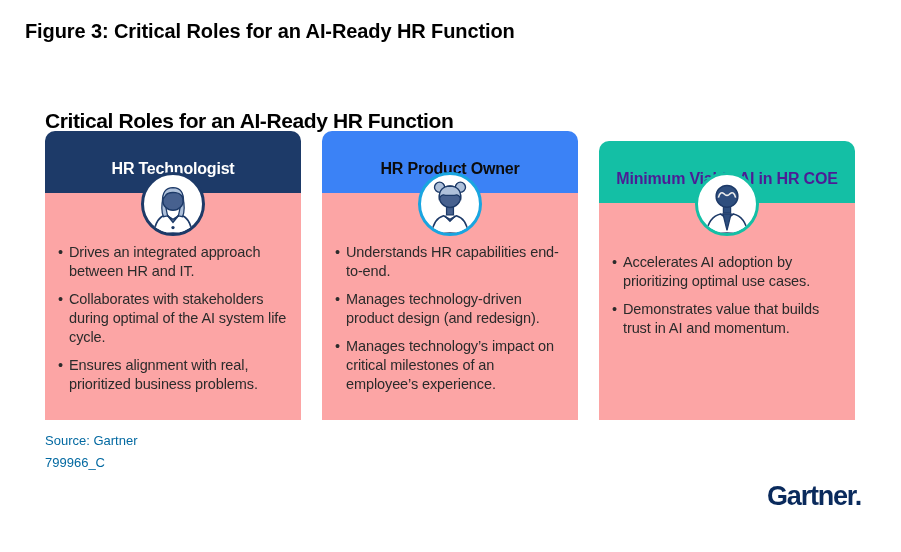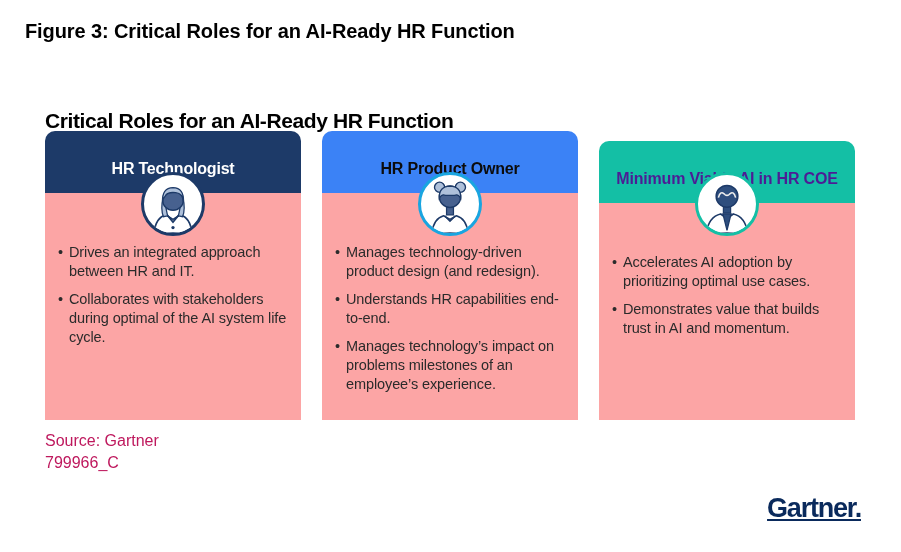--- a/index.html
+++ b/index.html
@@ -89,33 +89,32 @@
     content: "\2022";
     position: absolute;
     left: 0;
     top: 0;
     color: #2b2b2b;
   }
   .source-block {
     position: absolute;
     left: 45px;
     top: 430px;
-    font-size: 16px;
+    font-size: 13px;
     line-height: 22px;
-    color: #be185d;
+    color: #0369a1;
   }
   .gartner-logo {
     position: absolute;
     right: 40px;
-    bottom: 28px;
+    bottom: 40px;
     font-size: 27px;
     font-weight: bold;
     letter-spacing: -1.2px;
     color: #0a2a5c;
-    text-decoration: underline;
   }
 </style>
 </head>
 <body>
 
 <div class="page">
 
   <div class="figure-title">Figure 3: Critical Roles for an AI-Ready HR Function</div>
 
   <div class="chart-heading">Critical Roles for an AI-Ready HR Function</div>
@@ -136,20 +135,21 @@
             <circle cx="32" cy="27.5" r="11.5" fill="#47618f" stroke="#1d3a68" stroke-width="1.6"></circle>
             <path d="M20.8 29 Q19.5 14.5 32 14 Q44.5 14.5 43.2 29 Q43 20.5 35 19.5 Q26 18.5 23.5 23 Q21.3 25.5 20.8 29 Z" fill="#aec0da" stroke="#1d3a68" stroke-width="1.4"></path>
             <circle cx="32" cy="58" r="1.8" fill="#1d3a68"></circle>
           </g>
         </svg>
       </div>
       <div class="card-body">
         <ul>
           <li>Drives an integrated approach between HR and IT.</li>
           <li>Collaborates with stakeholders during optimal of the AI system life cycle.</li>
+          <li>Ensures alignment with real, prioritized business problems.</li>
         </ul>
       </div>
     </div>
 
     <div class="card">
       <div class="card-header" style="background: #3b82f6; color: rgb(12, 12, 12);">
         <span>HR Product Owner</span>
       </div>
       <div class="avatar-circle" style="border-color: rgb(25, 165, 224);">
         <svg viewBox="0 0 64 64" aria-hidden="true">
@@ -159,23 +159,23 @@
             <rect x="28.2" y="31" width="7.6" height="13" fill="#47618f" stroke="#1d3a68" stroke-width="1.4"></rect>
             <circle cx="20.5" cy="13.5" r="5.6" fill="#aec0da" stroke="#1d3a68" stroke-width="1.5"></circle>
             <circle cx="43.5" cy="13.5" r="5.6" fill="#aec0da" stroke="#1d3a68" stroke-width="1.5"></circle>
             <circle cx="32" cy="24" r="11.8" fill="#47618f" stroke="#1d3a68" stroke-width="1.6"></circle>
             <path d="M20.2 25.5 Q19.8 12.5 32 12.2 Q44.2 12.5 43.8 25.5 Q41 20.5 37 22.5 L27 22.5 Q23 20.5 20.2 25.5 Z" fill="#aec0da" stroke="#1d3a68" stroke-width="1.4"></path>
           </g>
         </svg>
       </div>
       <div class="card-body">
         <ul>
+          <li>Understands HR capabilities end-to-end.</li>
           <li>Manages technology-driven product design (and redesign).</li>
-          <li>Understands HR capabilities end-to-end.</li>
-          <li>Manages technology’s impact on problems milestones of an employee’s experience.</li>
+          <li>Manages technology’s impact on critical milestones of an employee’s experience.</li>
         </ul>
       </div>
     </div>
 
     <div class="card">
       <div class="card-header" style="background: rgb(20, 191, 165); color: #4c1d95; margin-top: 10px;">
         <span>Minimum Viable AI in HR COE</span>
       </div>
       <div class="avatar-circle" style="border-color: rgb(20, 191, 165);">
         <svg viewBox="0 0 64 64" aria-hidden="true">

